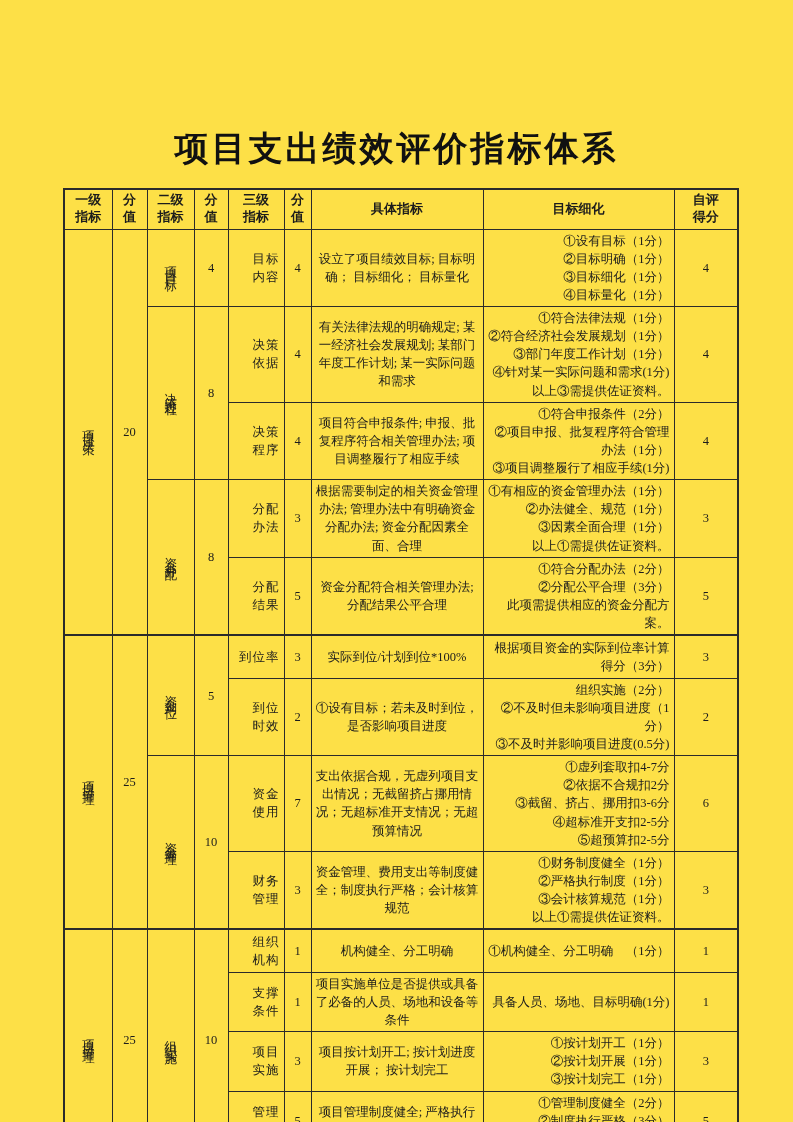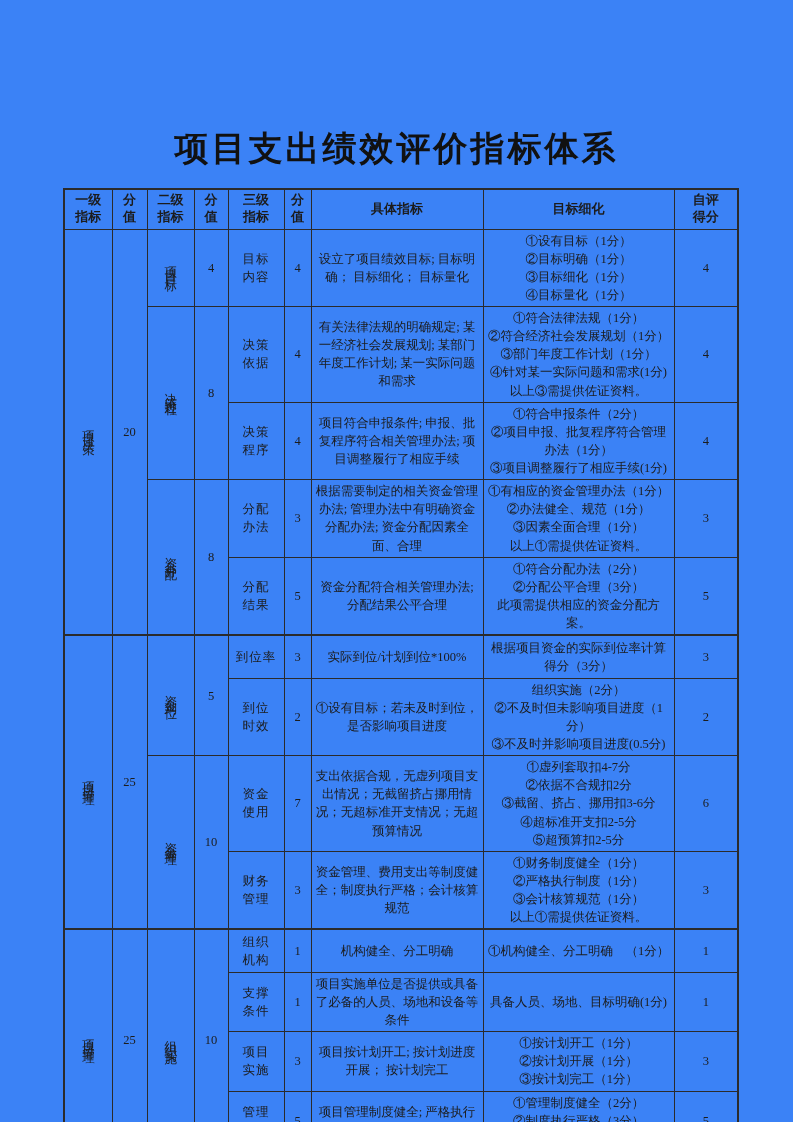--- a/index.html
+++ b/index.html
@@ -1,19 +1,19 @@
 <!DOCTYPE html>
 <html><head>
 <meta charset="utf-8">
 <style>
   html,body{margin:0;padding:0;background:#e8e8e8;}
   .page{
     position:relative;
     width:793px;height:1122px;
-    background:#3b82f6;
+    background:#fde047;
     font-family:"Liberation Serif","DejaVu Serif",serif;
     color:#1c1c1c;
     overflow:hidden;
   }
   .doc-title{
     position:absolute;left:0;right:0;top:126px;
     margin:0;text-align:center;
     font-size:34px;font-weight:700;letter-spacing:3px;
     color:#111;
   }
@@ -41,28 +41,28 @@
   td.vcell{text-align:center;padding:0;}
   .vert{
     writing-mode:vertical-rl;
     text-orientation:upright;
     display:inline-block;
     letter-spacing:4px;
     line-height:1;
     font-size:12.5px;
   }
   td.l3{
-    text-align:center;white-space:pre-line;line-height:1.6;
+    text-align:right;white-space:pre-line;line-height:1.6;
     padding:2px 2px;letter-spacing:1px;
   }
   td.ind{
     text-align:center;white-space:pre-line;padding:2px 7px;
   }
   td.crit{
-    text-align:center;white-space:pre-line;padding:2px 5px;line-height:1.5;margin-left:14px;
+    text-align:right;white-space:pre-line;padding:2px 5px;line-height:1.5;margin-left:14px;
   }
   tr.section td{border-top:2px solid #2b2b2b;}
 </style>
 </head>
 <body>
 
 <div class="page">
   <h1 class="doc-title">项目支出绩效评价指标体系</h1>
 
   <table class="eval">

